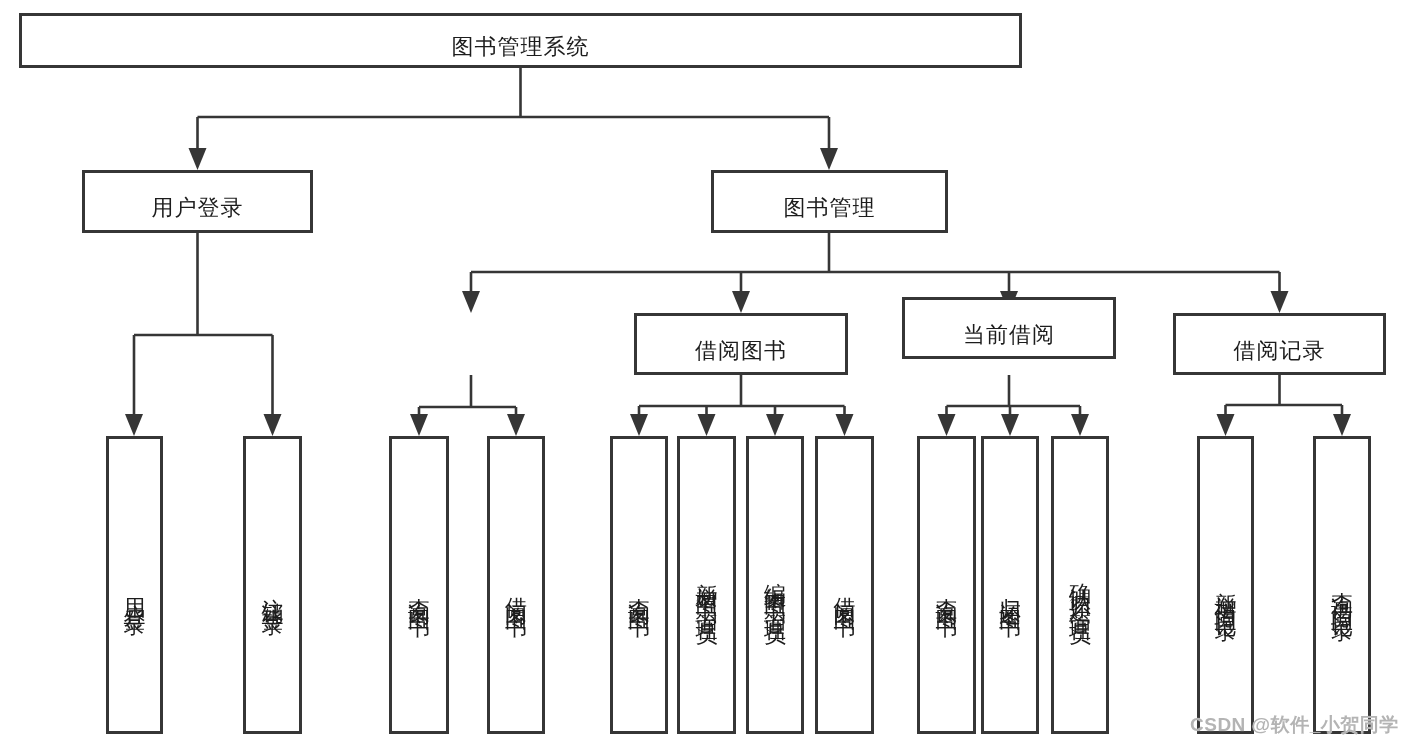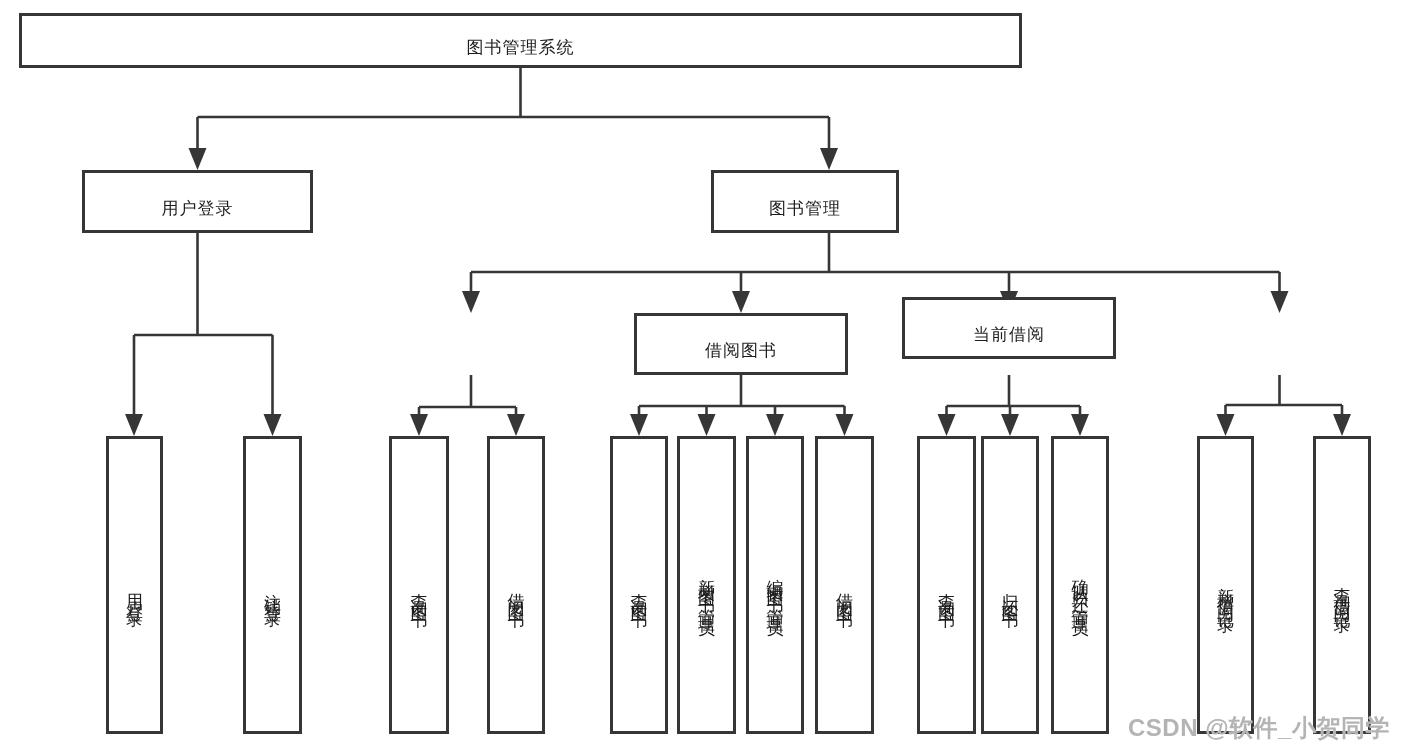--- a/index.html
+++ b/index.html
@@ -19,38 +19,38 @@
   .node {
     position: absolute;
     box-sizing: border-box;
     background: #ffffff;
     border: 3px solid #363636;
     display: flex;
     align-items: center;
     justify-content: center;
   }
   .node .lbl {
-    font-size: 17px;
+    font-size: 22px;
     color: #1c1c1c;
     letter-spacing: 1px;
     white-space: nowrap;
     margin-top: 13px;
   }
   .node.v .lbl {
     writing-mode: vertical-rl;
     text-orientation: mixed;
     letter-spacing: 6px;
     line-height: 1;
     white-space: nowrap;
   }
   .watermark {
     position: absolute;
-    left: 1128px;
+    left: 1190px;
     top: 712px;
-    font-size: 24px;
+    font-size: 19px;
     font-weight: 600;
     color: #b4b4b4;
     letter-spacing: 0.5px;
     white-space: nowrap;
     text-shadow: 0 0 1px #ffffff;
     z-index: 5;
   }
 </style>
 </head>
 <body>
@@ -97,29 +97,32 @@
     </g>
   </svg>
 
   <div class="node" style="left:19px; top:13px; width:1003px; height:55px">
     <span class="lbl">图书管理系统</span>
   </div>
 
   <div class="node" style="left:82px; top:170px; width:231px; height:63px">
     <span class="lbl">用户登录</span>
   </div>
-  <div class="node" style="left:711px; top:170px; width:188px; height:63px">
+  <div class="node" style="left:711px; top:170px; width:237px; height:63px">
     <span class="lbl">图书管理</span>
   </div>
 
   <div class="node" style="left:634px; top:313px; width:214px; height:62px">
     <span class="lbl">借阅图书</span>
   </div>
   <div class="node" style="left:902px; top:297px; width:214px; height:62px">
     <span class="lbl">当前借阅</span>
+  </div>
+  <div class="node" style="left:1173px; top:313px; width:213px; height:62px">
+    <span class="lbl">借阅记录</span>
   </div>
 
   <div class="node v" style="left:106px; top:436px; width:57px; height:298px">
     <span class="lbl">用户登录</span>
   </div>
   <div class="node v" style="left:243px; top:436px; width:59px; height:298px">
     <span class="lbl">注销登录</span>
   </div>
 
   <div class="node v" style="left:389px; top:436px; width:60px; height:298px">

